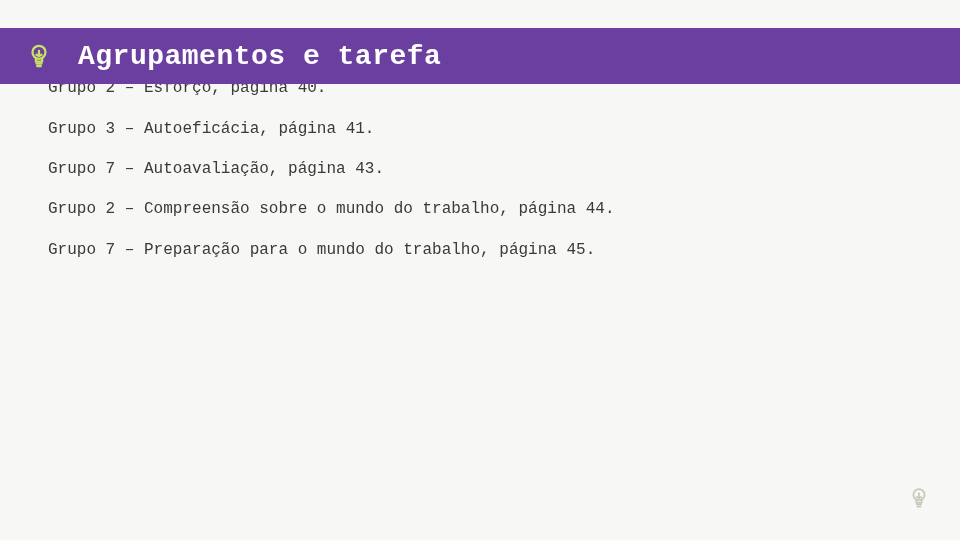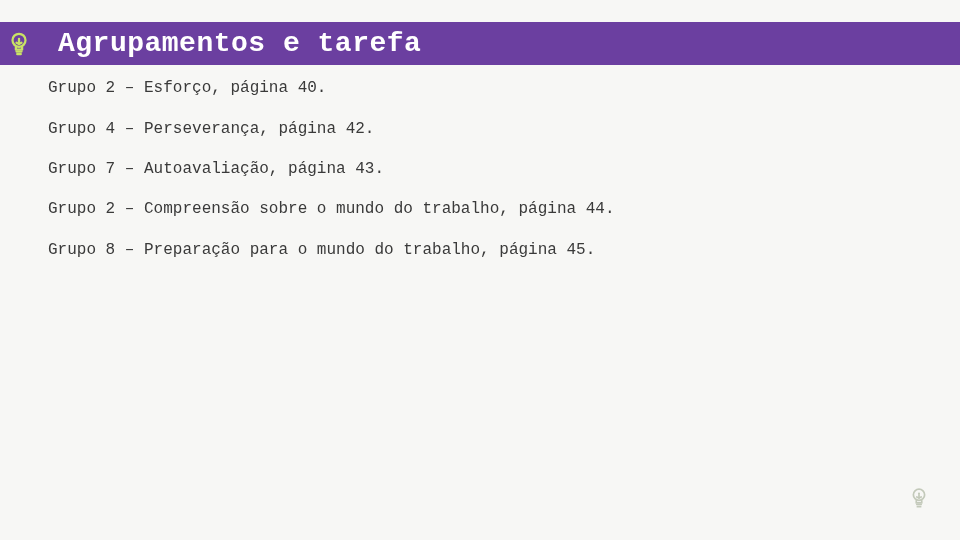--- a/index.html
+++ b/index.html
@@ -6,28 +6,28 @@
   html, body { width: 960px; height: 540px; overflow: hidden; }
   body {
     background: #f7f7f5;
     font-family: "Courier New", Courier, monospace;
     position: relative;
   }
 
   
   .title-bar {
     position: absolute;
-    top: 22px;
+    top: 28px;
     left: 0;
     width: 100%;
-    height: 43px;
+    height: 56px;
     background: #6b3fa0;
     display: flex;
     align-items: center;
-    padding-left: 4px;
+    padding-left: 24px;
     gap: 24px;
   }
   .title-bar .title-text {
     color: #ffffff;
     font-weight: bold;
     font-size: 28px;
     letter-spacing: 0.5px;
   }
 
   .bulb-icon svg { display: block; }
@@ -49,24 +49,24 @@
     bottom: 24px;
     opacity: 0.55;
   }
 </style>
 </head>
 <body>
 
 <div class="content">
   <p>Grupo 1 – Determinação, página 39.</p>
   <p>Grupo 2 – Esforço, página 40.</p>
-  <p>Grupo 4 – Perseverança, página 42.</p>
+  <p>Grupo 3 – Autoeficácia, página 41.</p>
   <p>Grupo 7 – Autoavaliação, página 43.</p>
   <p>Grupo 2 – Compreensão sobre o mundo do trabalho, página 44.</p>
-  <p>Grupo 8 – Preparação para o mundo do trabalho, página 45.</p>
+  <p>Grupo 7 – Preparação para o mundo do trabalho, página 45.</p>
 </div>
 
 <div class="title-bar">
   <span class="bulb-icon">
     <svg width="30" height="30" viewBox="0 0 24 24" fill="none" stroke="#c9e265" stroke-width="1.8" stroke-linecap="round" stroke-linejoin="round">
       <circle cx="12" cy="9" r="5.2"></circle>
       <path d="M9.5 14.5v2h5v-2"></path>
       <path d="M10 18h4"></path>
       <path d="M10.5 20h3"></path>
       <circle cx="12" cy="8" r="1" fill="#c9e265" stroke="none"></circle>

